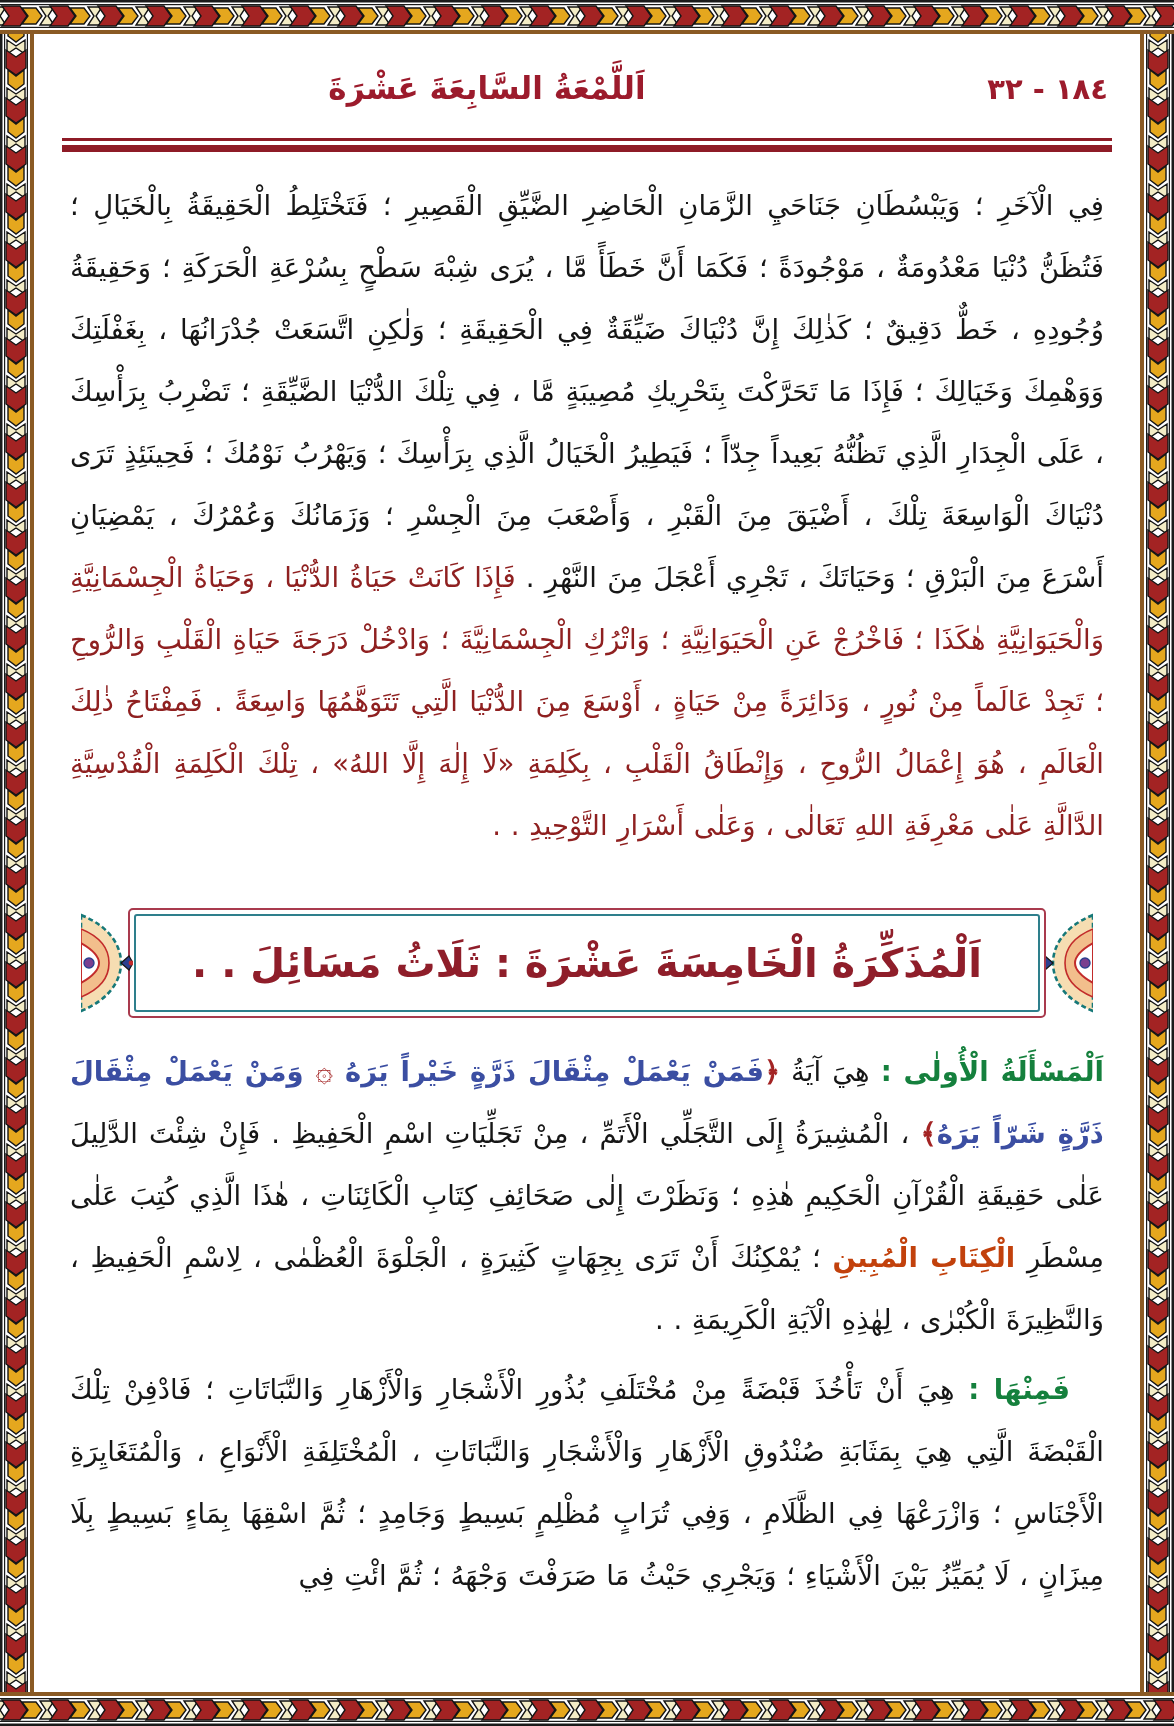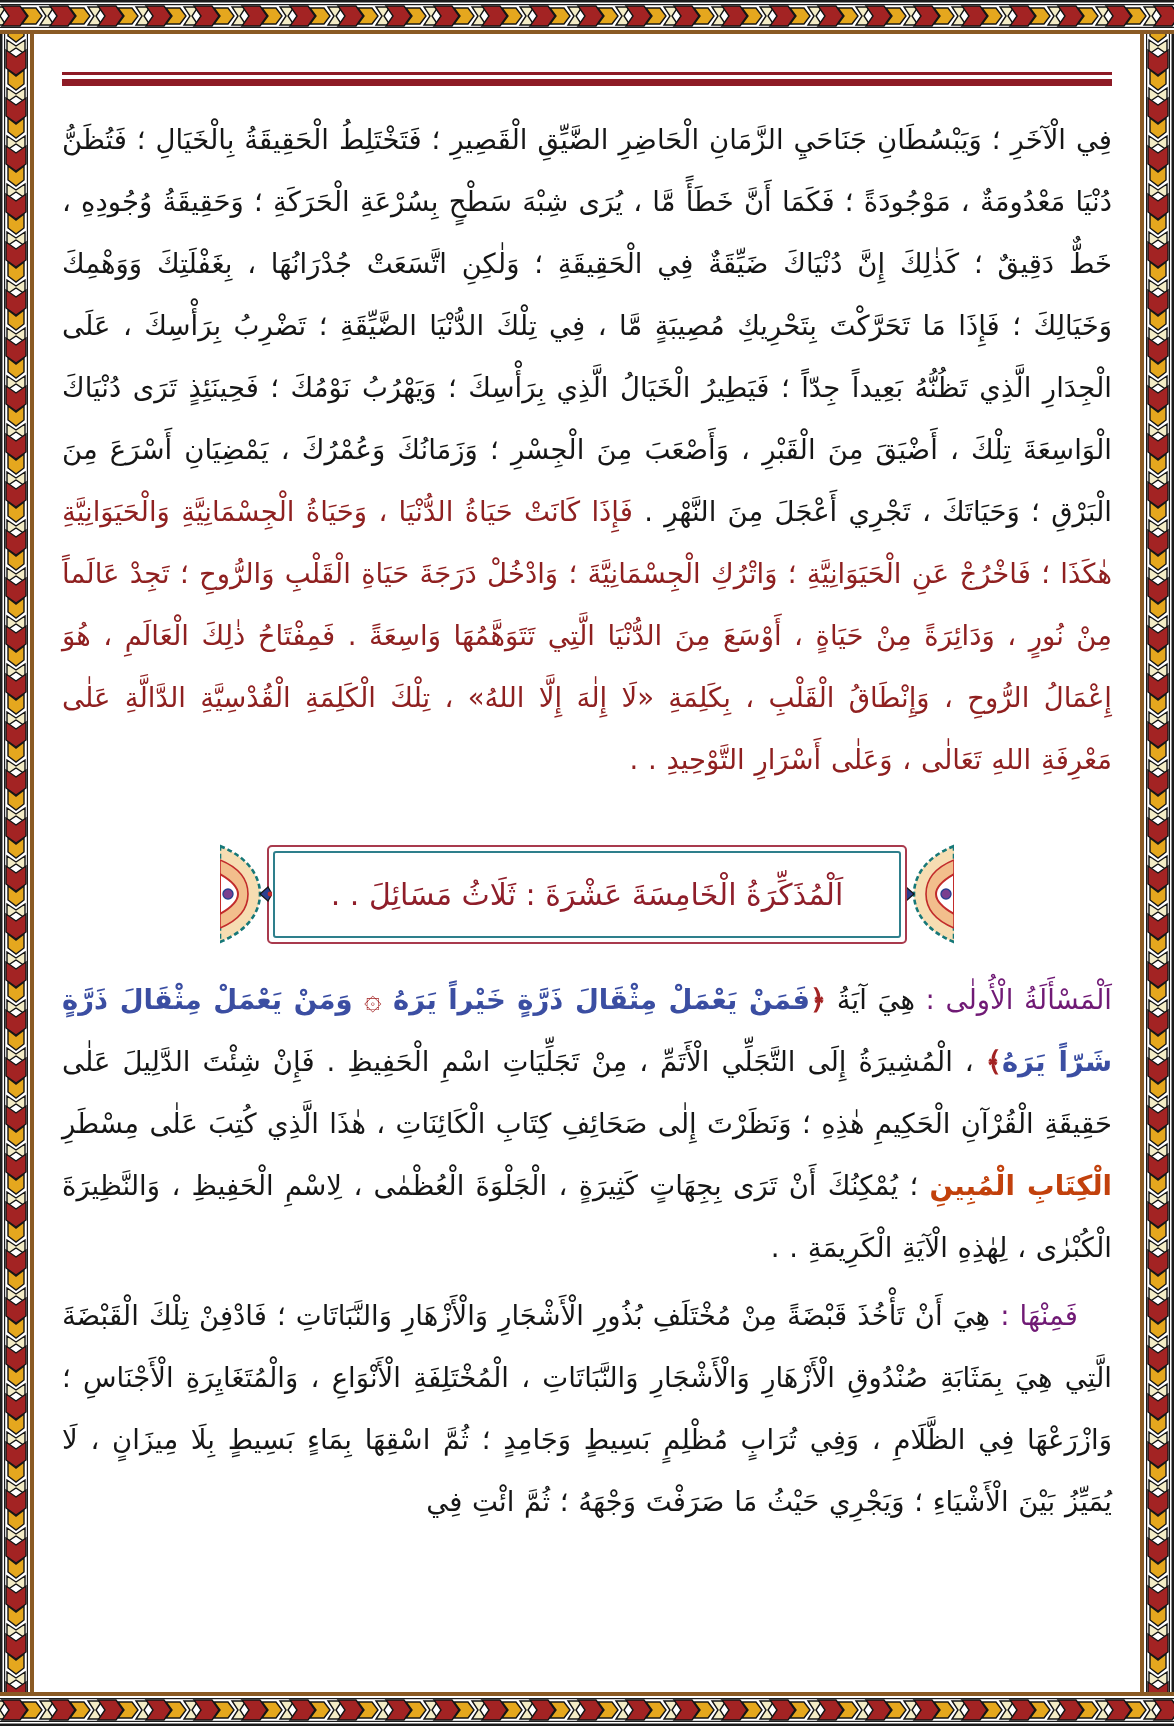--- a/index.html
+++ b/index.html
@@ -26,41 +26,41 @@
   }
   .page-number{
     position:absolute;right:4px;top:2px;font-size:29px;font-weight:bold;color:#9C1B2C;
   }
   .rule{margin-top:10px;}
   .rule-thin{height:3px;background:#8E1B26;}
   .rule-thick{height:7px;background:#8E1B26;margin-top:4px;}
 
   .para{
     font-size:27.5px;line-height:62px;text-align:justify;color:#161616;
-    margin:0;word-spacing:1px;
+    margin:8px;word-spacing:1px;
   }
   .para-1{margin-top:22px;}
   .para-3{margin-top:6px;text-indent:34px;}
   .red{color:#8F2020;}
-  .lead{font-weight:normal;color:#701a75;}
+  .lead{font-weight:bold;color:#15803d;}
   .emph-red{font-weight:bold;color:#c2410c;}
   .blue{color:#3B4EA2;font-weight:bold;}
   .verse-mark{color:#A32323;font-weight:bold;}
   .rosette{color:#A32323;font-size:30px;}
 
   .mbox-wrap{
     display:flex;align-items:center;justify-content:center;
     margin:52px 0 22px 0;
   }
   .mbox{border:2px solid #A93A4D;padding:4px;border-radius:5px;background:#fff;}
   .mbox-in{
     border:2px solid #2E7F8C;border-radius:3px;
     padding:24px 56px;text-align:center;
   }
-  .mbox-title{font-size:30px;font-weight:normal;color:#8F1E2A;white-space:nowrap;}
+  .mbox-title{font-size:40px;font-weight:bold;color:#8F1E2A;white-space:nowrap;}
   .orn{flex:0 0 auto;margin:0 -5px;}
 </style>
 </head>
 <body>
 
 <div class="page">
 
   <svg class="frame frame-left" width="34" height="1726" aria-hidden="true">
     <defs>
       <pattern id="chainH" width="48" height="34" patternUnits="userSpaceOnUse">
@@ -97,20 +97,24 @@
   </svg>
   <svg class="frame frame-top" width="1174" height="34" aria-hidden="true">
     <rect width="1174" height="34" fill="url(#chainH)"></rect>
   </svg>
   <svg class="frame frame-bottom" width="1174" height="34" aria-hidden="true">
     <rect width="1174" height="34" fill="url(#chainH)"></rect>
   </svg>
 
   <div class="content">
 
+    <div class="header">
+      <div class="page-title">اَللَّمْعَةُ السَّابِعَةَ عَشْرَةَ</div>
+      <div class="page-number">١٨٤ - ٣٢</div>
+    </div>
 
     <div class="rule">
       <div class="rule-thin"></div>
       <div class="rule-thick"></div>
     </div>
 
     <p class="para para-1"><span>فِي الْآخَرِ ؛ وَيَبْسُطَانِ جَنَاحَيِ الزَّمَانِ الْحَاضِرِ الضَّيِّقِ الْقَصِيرِ ؛ فَتَخْتَلِطُ الْحَقِيقَةُ بِالْخَيَالِ ؛ فَتُظَنُّ دُنْيَا مَعْدُومَةٌ ، مَوْجُودَةً ؛ فَكَمَا أَنَّ خَطَأً مَّا ، يُرَى شِبْهَ سَطْحٍ بِسُرْعَةِ الْحَرَكَةِ ؛ وَحَقِيقَةُ وُجُودِهِ ، خَطٌّ دَقِيقٌ ؛ كَذٰلِكَ إِنَّ دُنْيَاكَ ضَيِّقَةٌ فِي الْحَقِيقَةِ ؛ وَلٰكِنِ اتَّسَعَتْ جُدْرَانُهَا ، بِغَفْلَتِكَ وَوَهْمِكَ وَخَيَالِكَ ؛ فَإِذَا مَا تَحَرَّكْتَ بِتَحْرِيكِ مُصِيبَةٍ مَّا ، فِي تِلْكَ الدُّنْيَا الضَّيِّقَةِ ؛ تَضْرِبُ بِرَأْسِكَ ، عَلَى الْجِدَارِ الَّذِي تَظُنُّهُ بَعِيداً جِدّاً ؛ فَيَطِيرُ الْخَيَالُ الَّذِي بِرَأْسِكَ ؛ وَيَهْرُبُ نَوْمُكَ ؛ فَحِينَئِذٍ تَرَى دُنْيَاكَ الْوَاسِعَةَ تِلْكَ ، أَضْيَقَ مِنَ الْقَبْرِ ، وَأَصْعَبَ مِنَ الْجِسْرِ ؛ وَزَمَانُكَ وَعُمْرُكَ ، يَمْضِيَانِ أَسْرَعَ مِنَ الْبَرْقِ ؛ وَحَيَاتَكَ ، تَجْرِي أَعْجَلَ مِنَ النَّهْرِ . </span><span class="red">فَإِذَا كَانَتْ حَيَاةُ الدُّنْيَا ، وَحَيَاةُ الْجِسْمَانِيَّةِ وَالْحَيَوَانِيَّةِ هٰكَذَا ؛ فَاخْرُجْ عَنِ الْحَيَوَانِيَّةِ ؛ وَاتْرُكِ الْجِسْمَانِيَّةَ ؛ وَادْخُلْ دَرَجَةَ حَيَاةِ الْقَلْبِ وَالرُّوحِ ؛ تَجِدْ عَالَماً مِنْ نُورٍ ، وَدَائِرَةً مِنْ حَيَاةٍ ، أَوْسَعَ مِنَ الدُّنْيَا الَّتِي تَتَوَهَّمُهَا وَاسِعَةً . فَمِفْتَاحُ ذٰلِكَ الْعَالَمِ ، هُوَ إِعْمَالُ الرُّوحِ ، وَإِنْطَاقُ الْقَلْبِ ، بِكَلِمَةِ «لَا إِلٰهَ إِلَّا اللهُ» ، تِلْكَ الْكَلِمَةِ الْقُدْسِيَّةِ الدَّالَّةِ عَلٰى مَعْرِفَةِ اللهِ تَعَالٰى ، وَعَلٰى أَسْرَارِ التَّوْحِيدِ . .</span></p>
 
     <div class="mbox-wrap">
       <svg class="orn" width="52" height="104" viewBox="0 0 52 104" aria-hidden="true">

